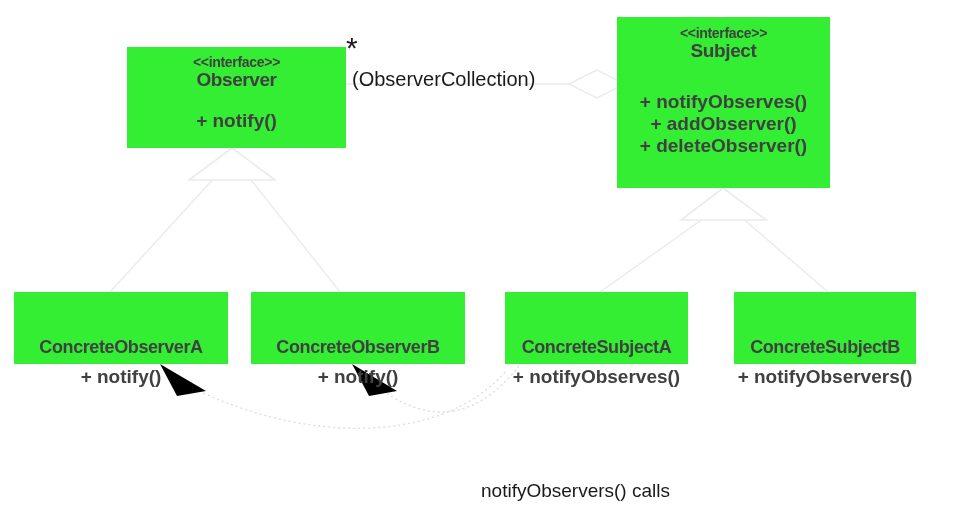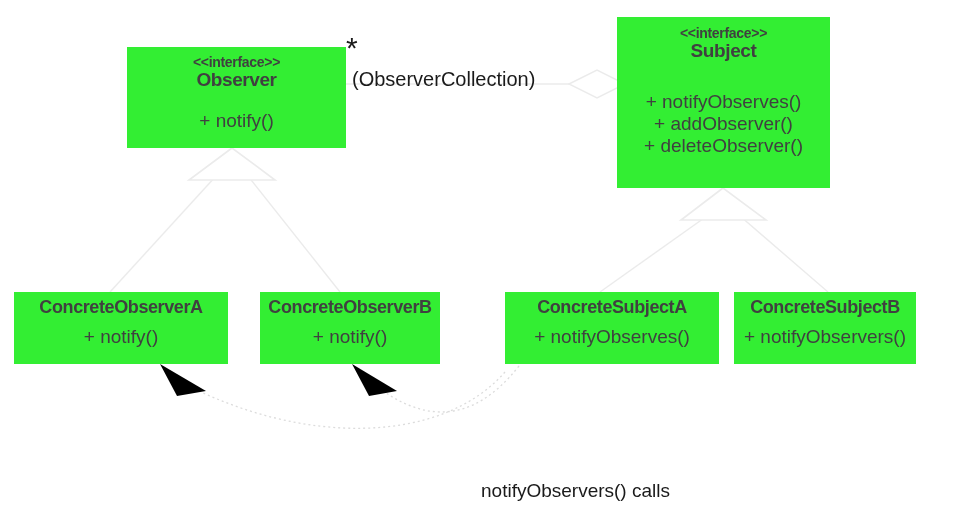--- a/index.html
+++ b/index.html
@@ -45,46 +45,46 @@
     font-size: 19px;
     font-weight: bold;
     letter-spacing: -0.4px;
     text-align: center;
   }
   .box-ops {
     font-size: 19px;
     line-height: 1.18;
     font-weight: normal;
   }
-  .op-line { white-space: nowrap; }
+  .op-line { white-space: nowrap; font-weight: bold; }
 
   
   #box-observer {
     left: 127px; top: 47px; width: 219px; height: 101px;
     padding-top: 8px;
   }
   #box-observer .box-ops { margin-top: 20px; }
 
   #box-subject {
     left: 617px; top: 17px; width: 213px; height: 171px;
     padding-top: 9px;
   }
   #box-subject .box-ops { margin-top: 30px; }
 
   
   .concrete {
     height: 72px;
     padding-top: 5px;
   }
-  .concrete .class-name { font-size: 18px; }
+  .concrete .class-name { font-size: 18px; margin-top: 40px; }
   .concrete .box-ops { margin-top: 8px; font-size: 19px; }
 
   #box-cobsA { left: 14px;  top: 292px; width: 214px; }
-  #box-cobsB { left: 260px; top: 292px; width: 180px; }
-  #box-csubA { left: 505px; top: 292px; width: 214px; }
+  #box-cobsB { left: 251px; top: 292px; width: 214px; }
+  #box-csubA { left: 505px; top: 292px; width: 183px; }
   #box-csubB { left: 734px; top: 292px; width: 182px; }
 
   
   .label {
     position: absolute;
     color: #1a1a1a;
     z-index: 6;
     white-space: pre;
   }
   #label-multiplicity {

